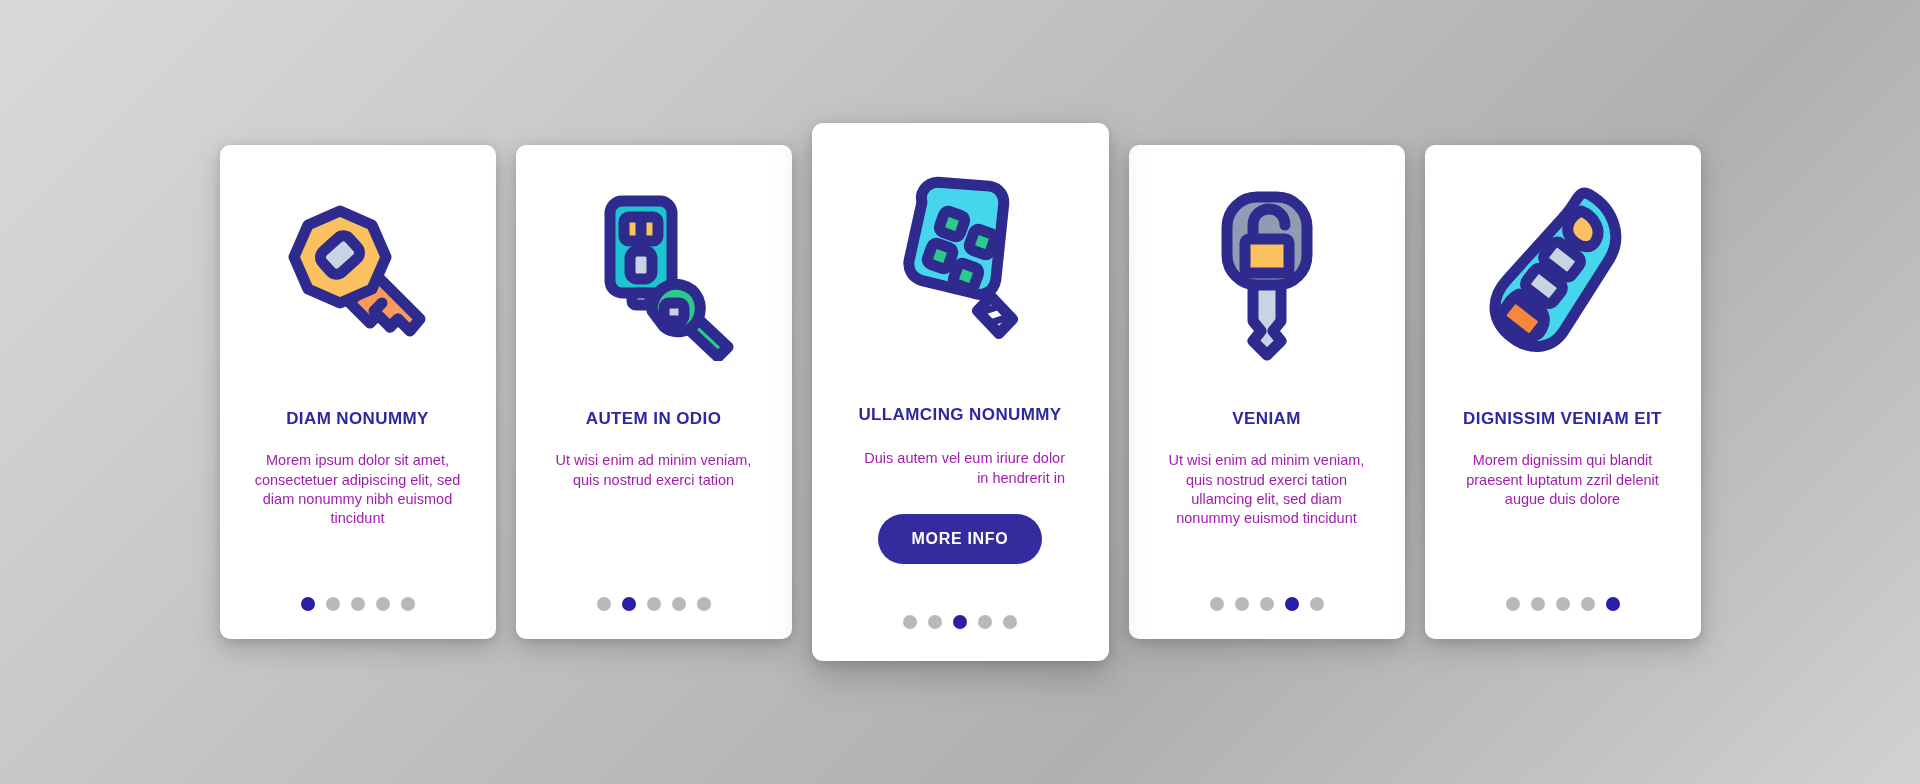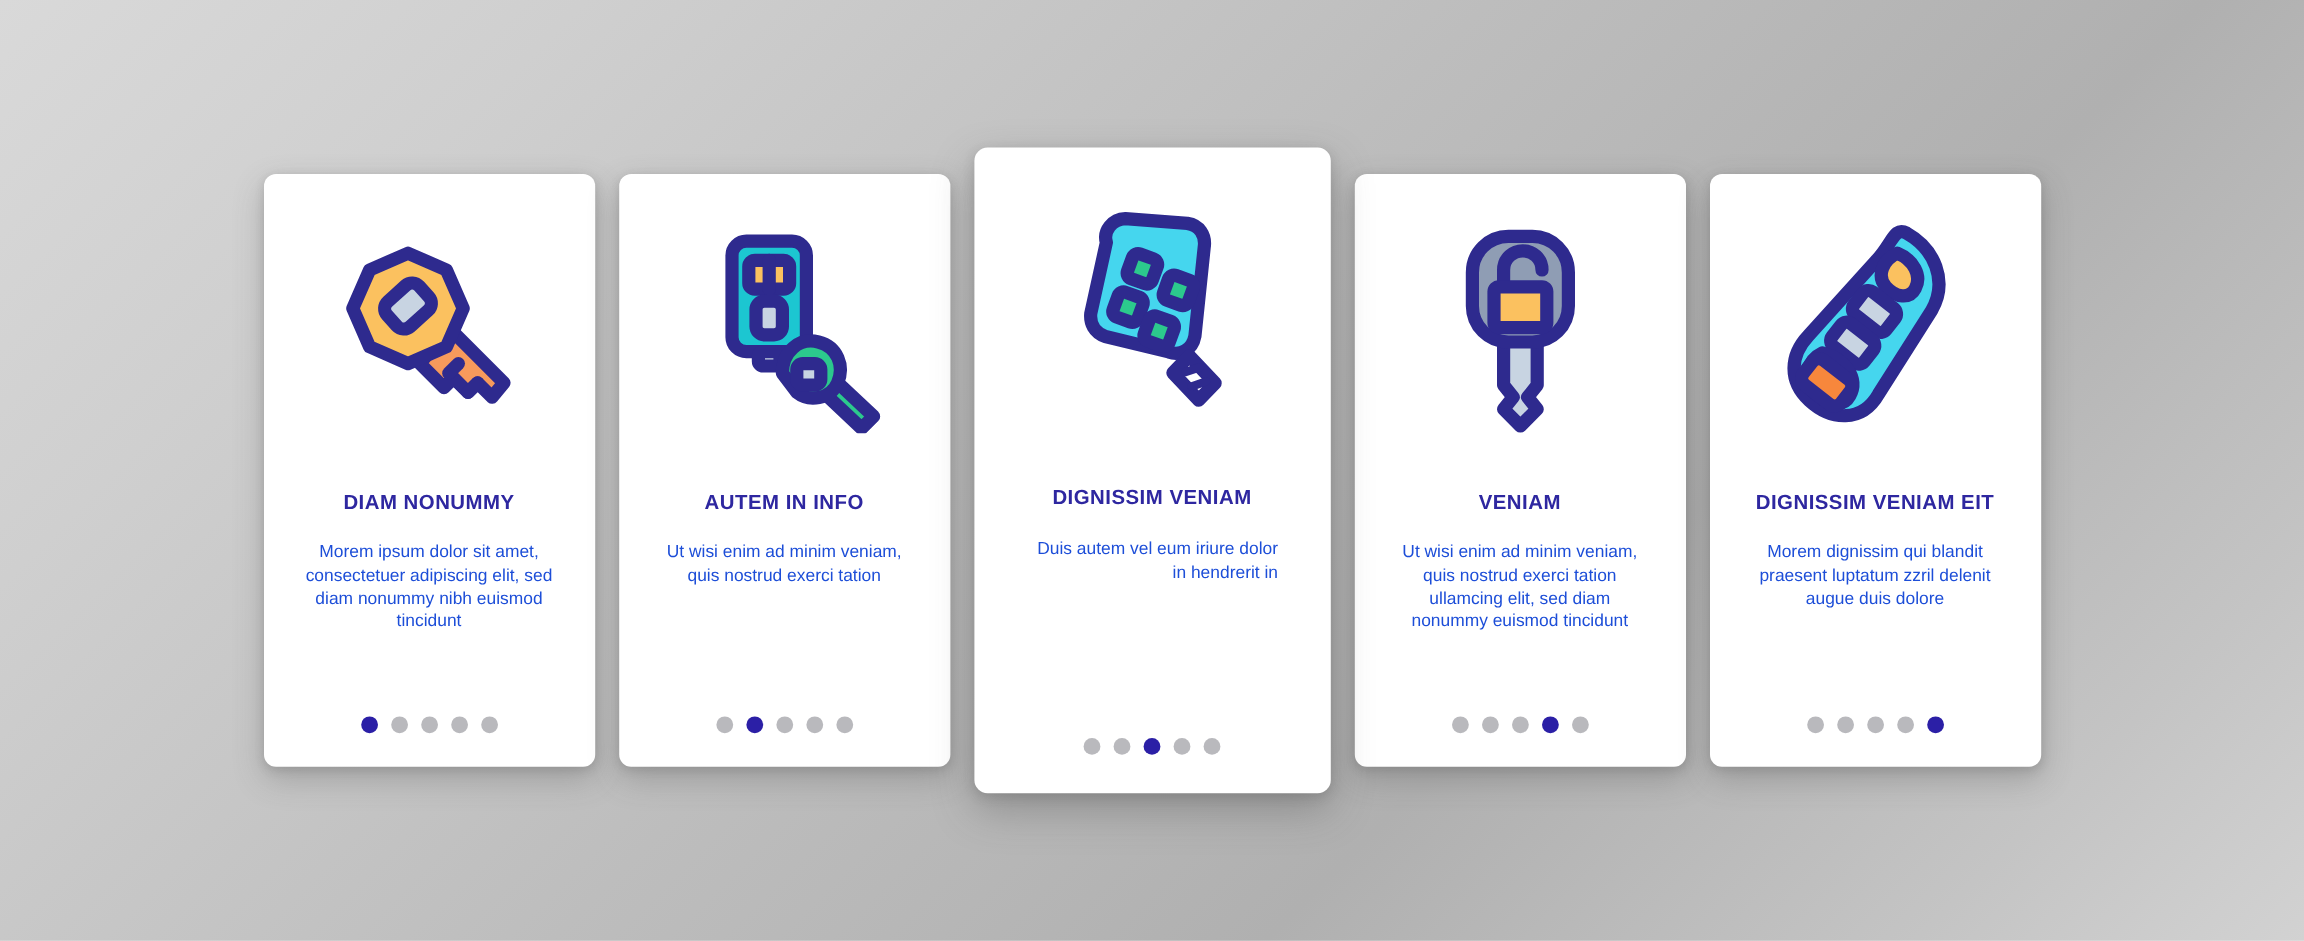--- a/index.html
+++ b/index.html
@@ -65,21 +65,21 @@
     color: #2e27a0;
     text-align: center;
     margin-top: 38px;
     line-height: 1.2;
     white-space: nowrap;
   }
   .card.featured .card-title { margin-top: 30px; font-size: 17px; }
 
   .card-body {
     font-size: 14.5px;
-    color: #1d4ed8;
+    color: #a21caf;
     text-align: center;
     line-height: 1.32;
     margin-top: 22px;
     max-width: 215px;
   }
   .card.featured .card-body { max-width: 210px; margin-top: 24px; text-align: right; }
 
   .more-info-btn {
     margin-top: 26px;
     background: #332b9e;
@@ -149,21 +149,21 @@
           <rect x="58" y="32" width="34" height="24" rx="5" fill="#fbc15f"></rect>
           <line x1="75" y1="32" x2="75" y2="56"></line>
           <rect x="64" y="66" width="22" height="28" rx="7" fill="#c8d4e2"></rect>
           <rect x="66" y="108" width="18" height="12" rx="4" fill="#c8d4e2"></rect>
           <path d="M118 140 L152 172 L162 162 L128 130 Z" fill="#2cc98d"></path>
           <path d="M86 126 C86 108 100 96 116 100 C132 104 138 120 132 134 C126 148 108 150 98 142 Z" fill="#2cc98d"></path>
           <rect x="98" y="118" width="20" height="18" rx="5" fill="#c8d4e2"></rect>
         </g>
       </svg>
     </div>
-    <div class="card-title">AUTEM IN INFO</div>
+    <div class="card-title">AUTEM IN ODIO</div>
     <div class="card-body">Ut wisi enim ad minim veniam, quis nostrud exerci tation</div>
     <div class="dots">
       <span class="dot"></span>
       <span class="dot active"></span>
       <span class="dot"></span>
       <span class="dot"></span>
       <span class="dot"></span>
     </div>
   </div>
 
@@ -175,22 +175,23 @@
           <rect x="74" y="40" width="22" height="22" rx="5" fill="#2cc98d" transform="rotate(20 85 51)"></rect>
           <rect x="104" y="58" width="22" height="22" rx="5" fill="#2cc98d" transform="rotate(20 115 69)"></rect>
           <rect x="62" y="72" width="22" height="22" rx="5" fill="#2cc98d" transform="rotate(20 73 83)"></rect>
           <rect x="88" y="92" width="22" height="22" rx="5" fill="#2cc98d" transform="rotate(20 99 103)"></rect>
           <path d="M118 126 L146 140 L138 158 L110 144 Z" fill="#ffffff" transform="rotate(20 128 142)"></path>
           <line x1="121" y1="137" x2="133" y2="133" stroke-width="7"></line>
           <line x1="126" y1="149" x2="138" y2="145" stroke-width="7"></line>
         </g>
       </svg>
     </div>
-    <div class="card-title">DIGNISSIM VENIAM</div>
+    <div class="card-title">ULLAMCING NONUMMY</div>
     <div class="card-body">Duis autem vel eum iriure dolor in hendrerit in</div>
+    <button class="more-info-btn">MORE INFO</button>
     <div class="dots">
       <span class="dot"></span>
       <span class="dot"></span>
       <span class="dot active"></span>
       <span class="dot"></span>
       <span class="dot"></span>
     </div>
   </div>
 
   <div class="card">

